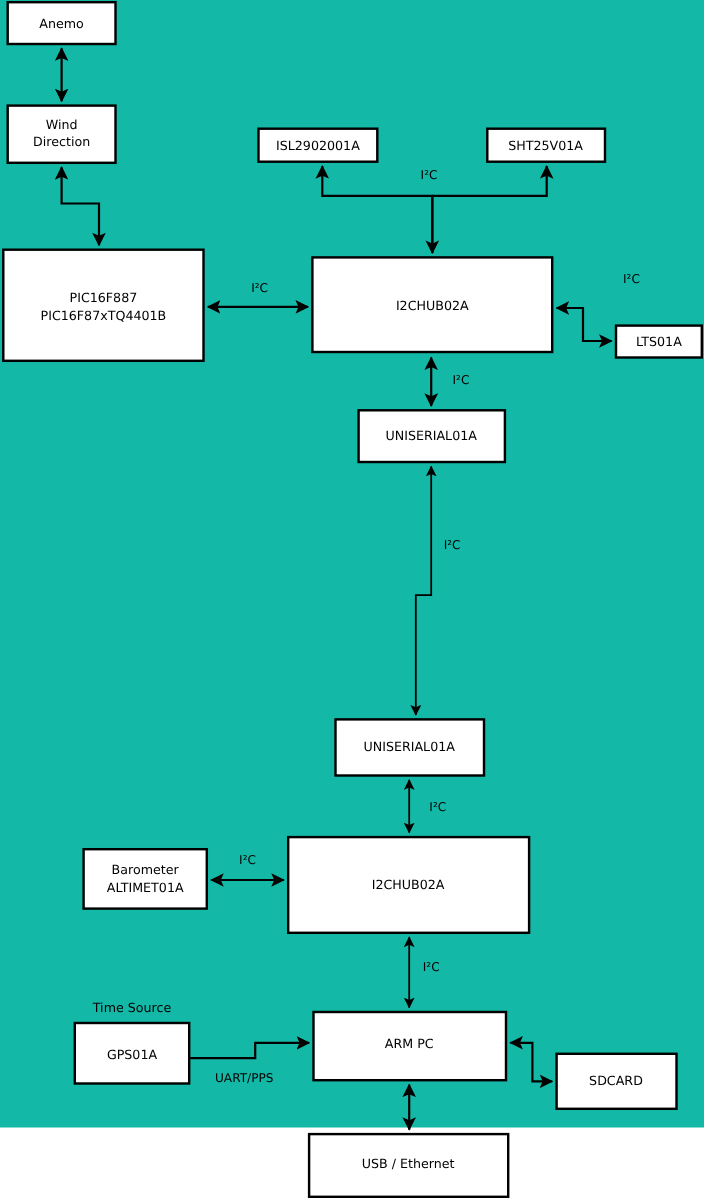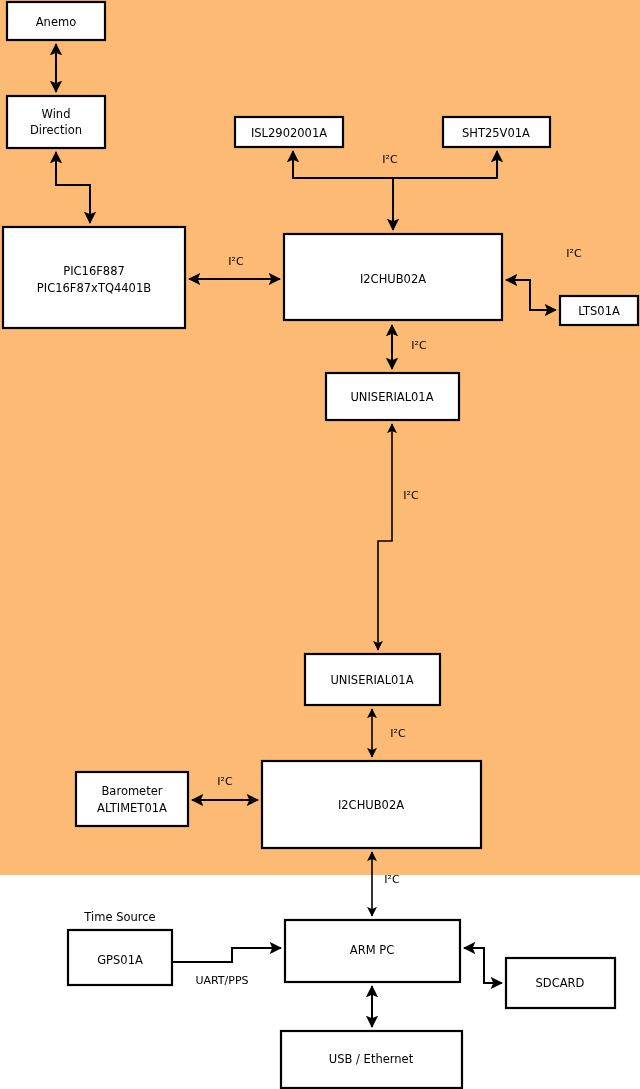--- a/index.html
+++ b/index.html
@@ -10,22 +10,22 @@
   }
   body {
     width: 640px;
     height: 1089px;
     font-family: "DejaVu Sans", sans-serif;
     overflow: hidden;
   }
   #diagram-root {
     position: relative;
     width: 640px;
-    height: 875px;
-    background: #fdba74;
+    height: 1025px;
+    background: #14b8a6;
   }
   svg#diagram {
     display: block;
     width: 640px;
     height: 1089px;
   }
   .node-box {
     fill: #ffffff;
     stroke: #000000;
     stroke-width: 2.2;

